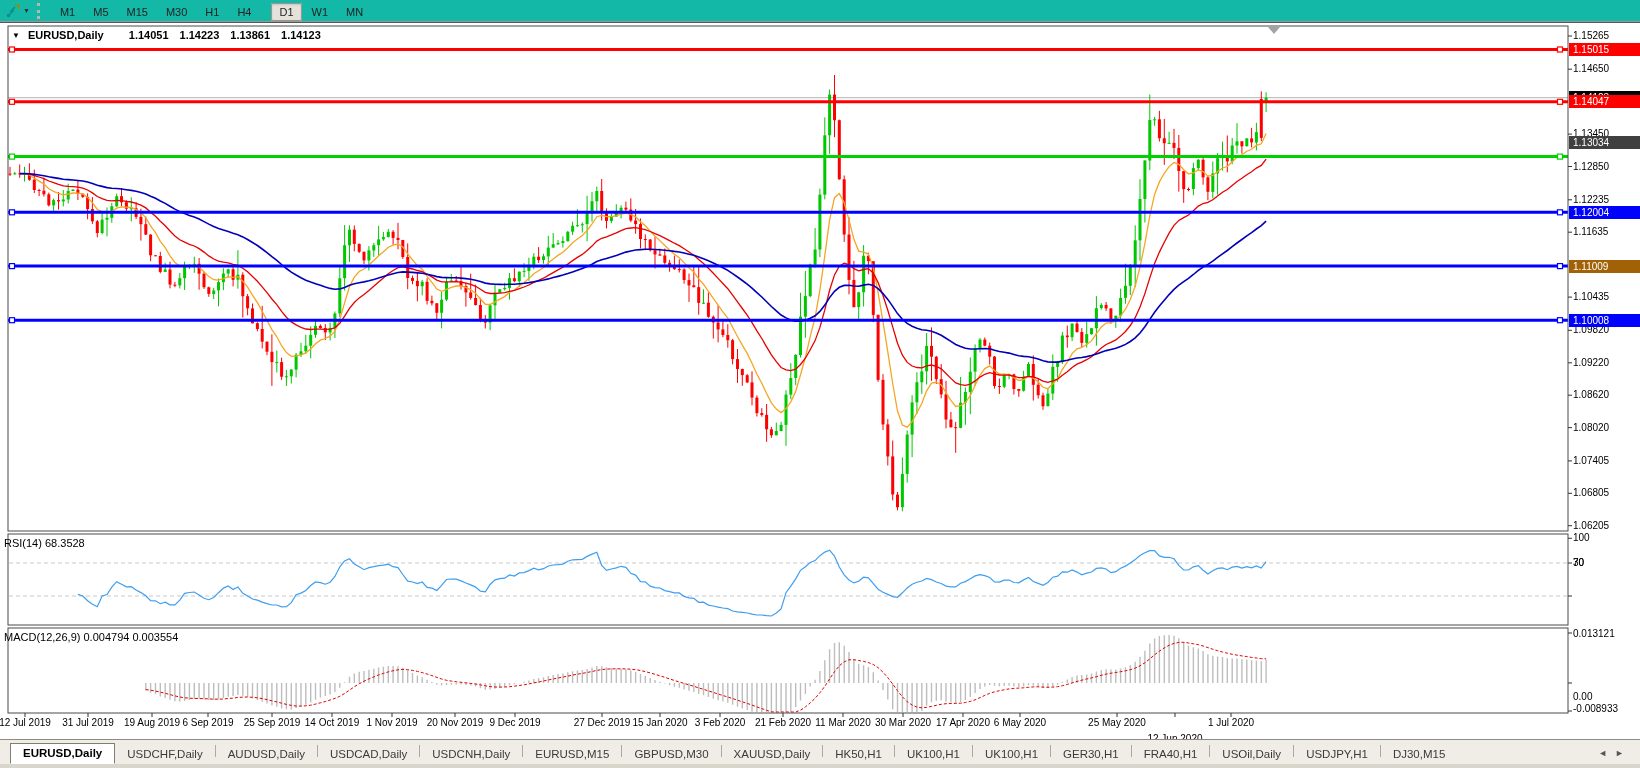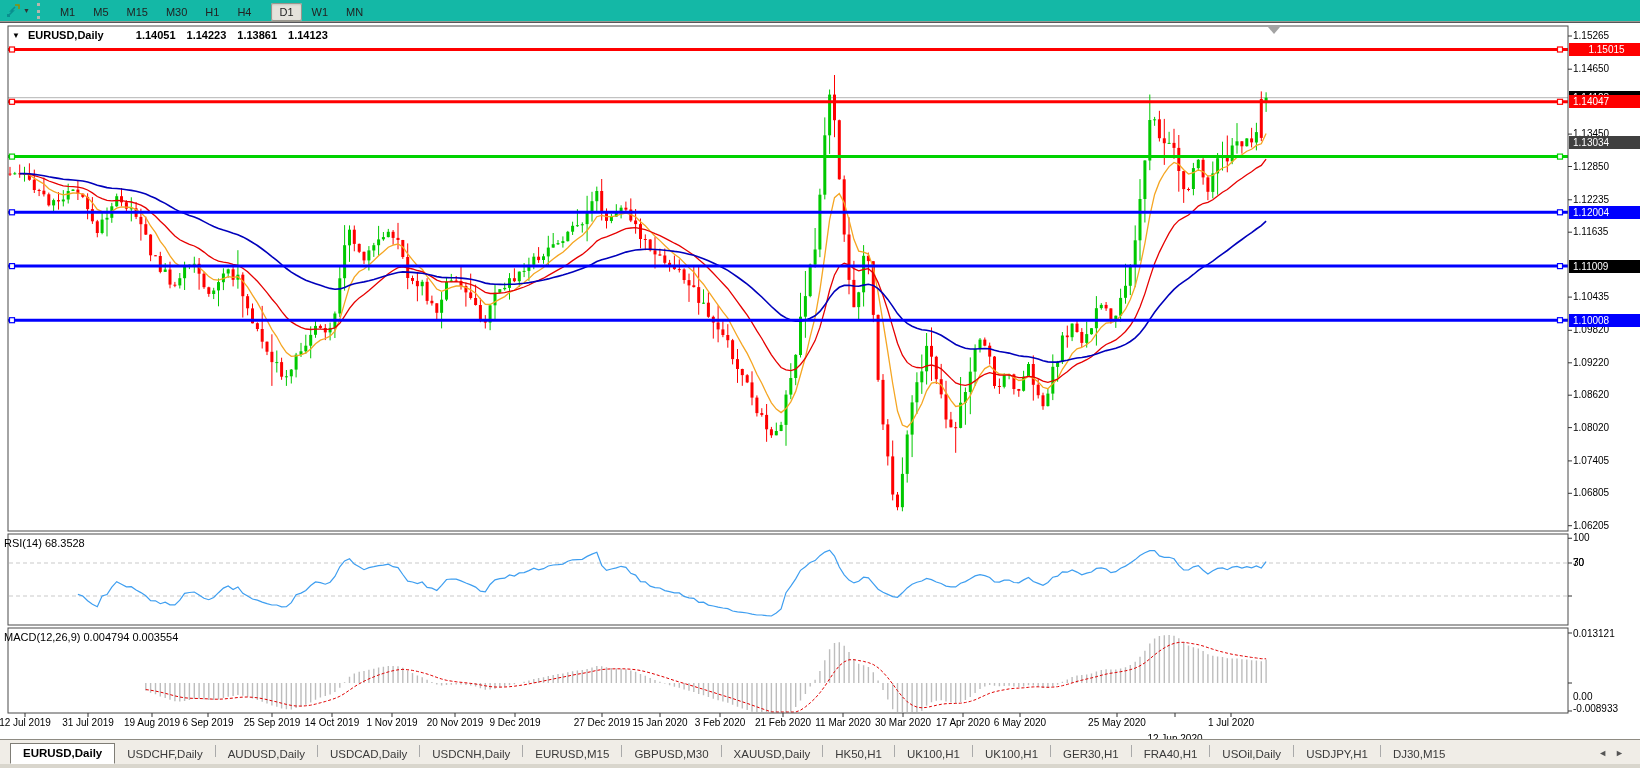--- a/index.html
+++ b/index.html
@@ -395,21 +395,21 @@
         <line x1="843" y1="712" x2="843" y2="716" stroke="#333"></line>
         <line x1="903" y1="712" x2="903" y2="716" stroke="#333"></line>
         <line x1="963" y1="712" x2="963" y2="716" stroke="#333"></line>
         <line x1="1020" y1="712" x2="1020" y2="716" stroke="#333"></line>
         <line x1="1117" y1="712" x2="1117" y2="716" stroke="#333"></line>
         <line x1="1175" y1="712" x2="1175" y2="716" stroke="#333"></line>
         <line x1="1231" y1="712" x2="1231" y2="716" stroke="#333"></line>
       </svg>
 
     <div id="title-row">
-      <span class="dd">▼</span><span>EURUSD,Daily</span><span> </span><span style="margin-left: 17px;">1.14051</span><span style="margin-left: 5px;">1.14223</span><span style="margin-left: 5px;">1.13861</span><span style="margin-left: 5px;">1.14123</span>
+      <span class="dd">▼</span><span>EURUSD,Daily</span><span> </span><span style="margin-left: 10px;">1.14051</span><span style="margin-left: 5px;">1.14223</span><span style="margin-left: 5px;">1.13861</span><span style="margin-left: 5px;">1.14123</span>
     </div>
 
     <div class="panel-label" id="rsi-label" style="top:514px"><span>RSI(14)</span> <span>68.3528</span></div>
     <div class="panel-label" id="macd-label" style="top:608px"><span>MACD(12,26,9)</span> <span>0.004794</span> <span>0.003554</span></div>
 
     <div id="axis-labels">
         <div class="tick-label" style="top: 7px;">1.15265</div>
         <div class="tick-label" style="top: 40.2432px;">1.14650</div>
         <div class="tick-label" style="top: 105.108px;">1.13450</div>
         <div class="tick-label" style="top: 137.541px;">1.12850</div>
@@ -417,25 +417,25 @@
         <div class="tick-label" style="top: 203.216px;">1.11635</div>
         <div class="tick-label" style="top: 268.081px;">1.10435</div>
         <div class="tick-label" style="top: 301.324px;">1.09820</div>
         <div class="tick-label" style="top: 333.757px;">1.09220</div>
         <div class="tick-label" style="top: 366.189px;">1.08620</div>
         <div class="tick-label" style="top: 398.622px;">1.08020</div>
         <div class="tick-label" style="top: 431.865px;">1.07405</div>
         <div class="tick-label" style="top: 464.297px;">1.06805</div>
         <div class="tick-label" style="top: 496.73px;">1.06205</div>
         <div class="line-label" style="top: 68.2297px; background: rgb(0, 0, 0);">1.14123</div>
-        <div class="line-label" style="top: 20.0135px; background: rgb(255, 0, 0); text-align: center;">1.15015</div>
+        <div class="line-label" style="top: 20.0135px; background: rgb(255, 0, 0);">1.15015</div>
         <div class="line-label" style="top: 72.3378px; background: rgb(255, 0, 0);">1.14047</div>
         <div class="line-label" style="top: 113px; background: #404040;">1.13034</div>
         <div class="line-label" style="top: 182.77px; background: rgb(0, 0, 255);">1.12004</div>
-        <div class="line-label" style="top: 236.554px; background: #000000;">1.11009</div>
+        <div class="line-label" style="top: 236.554px; background: #a16207;">1.11009</div>
         <div class="line-label" style="top: 290.662px; background: rgb(0, 0, 255);">1.10008</div>
         <div class="tick-label" style="top: 509.25px;">100</div>
         <div class="tick-label" style="top: 534px;">70</div>
         <div class="tick-label" style="top: 534px;">30</div>
         <div class="tick-label" style="top: 605px;">0.013121</div>
         <div class="tick-label" style="top: 668px;">0.00</div>
         <div class="tick-label" style="top: 680px;">-0.008933</div>
       </div>
     <div id="date-labels">
         <div class="date-label" style="left: 25px;">12 Jul 2019</div>

